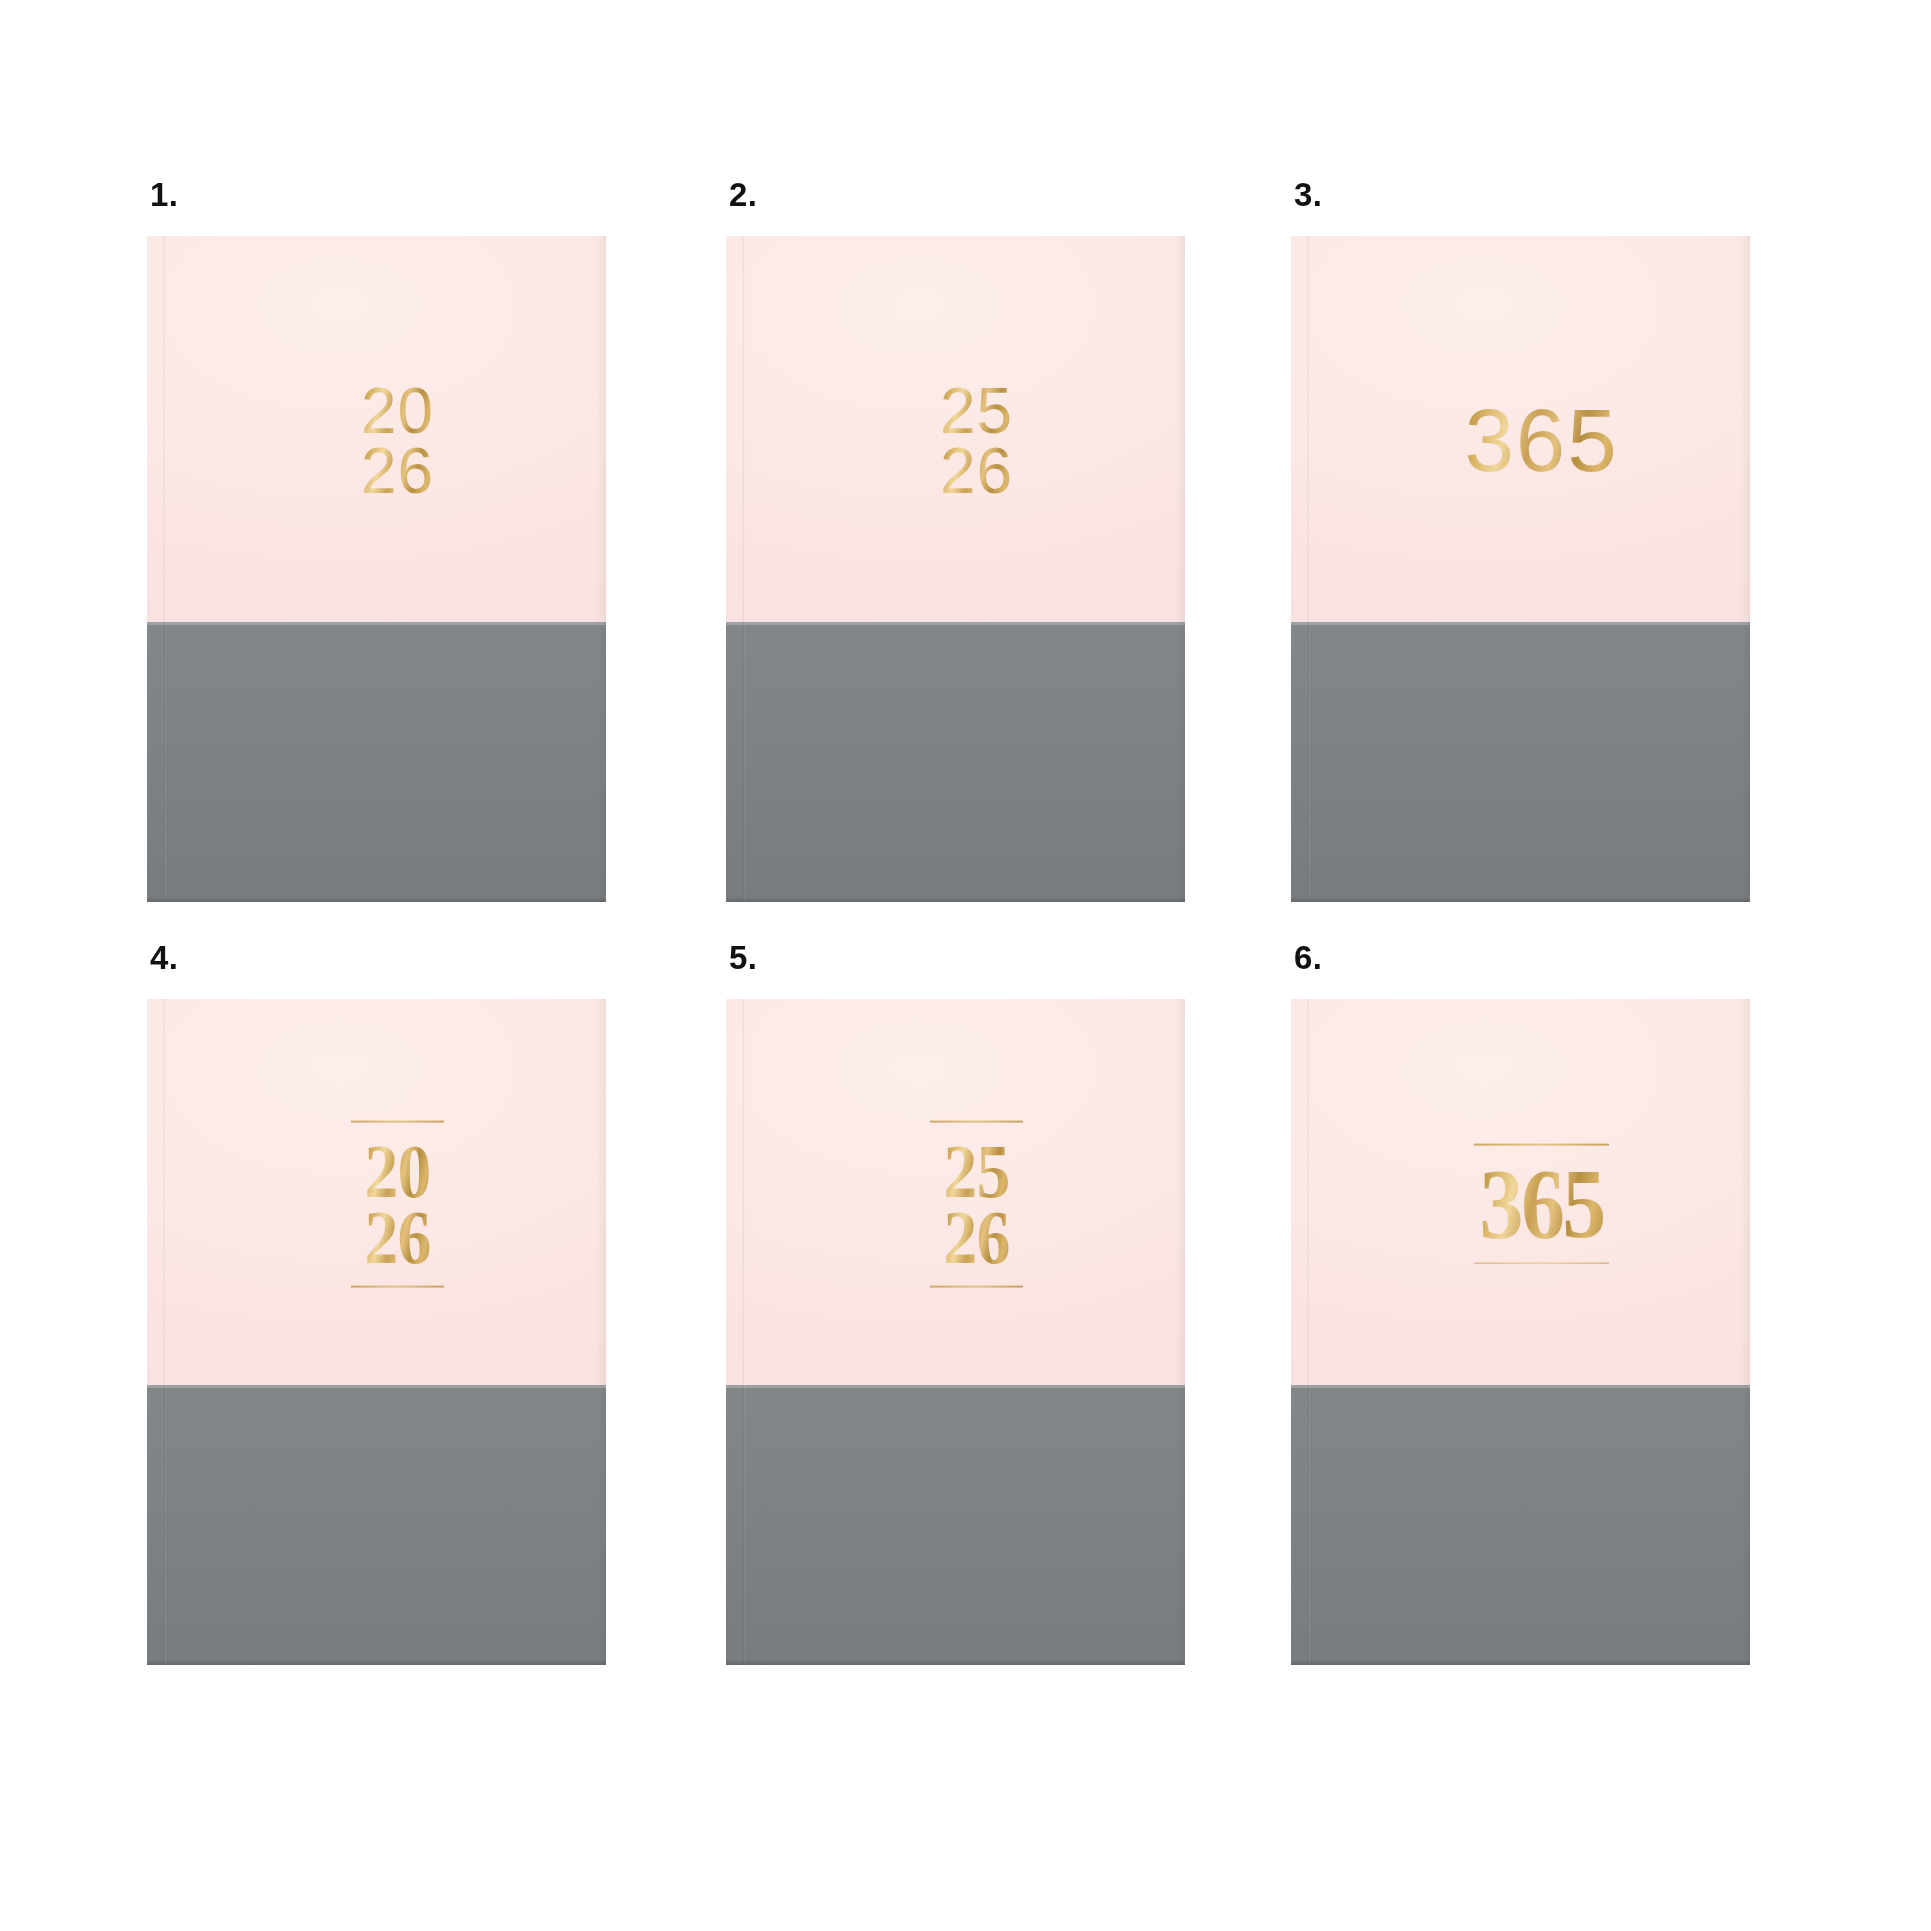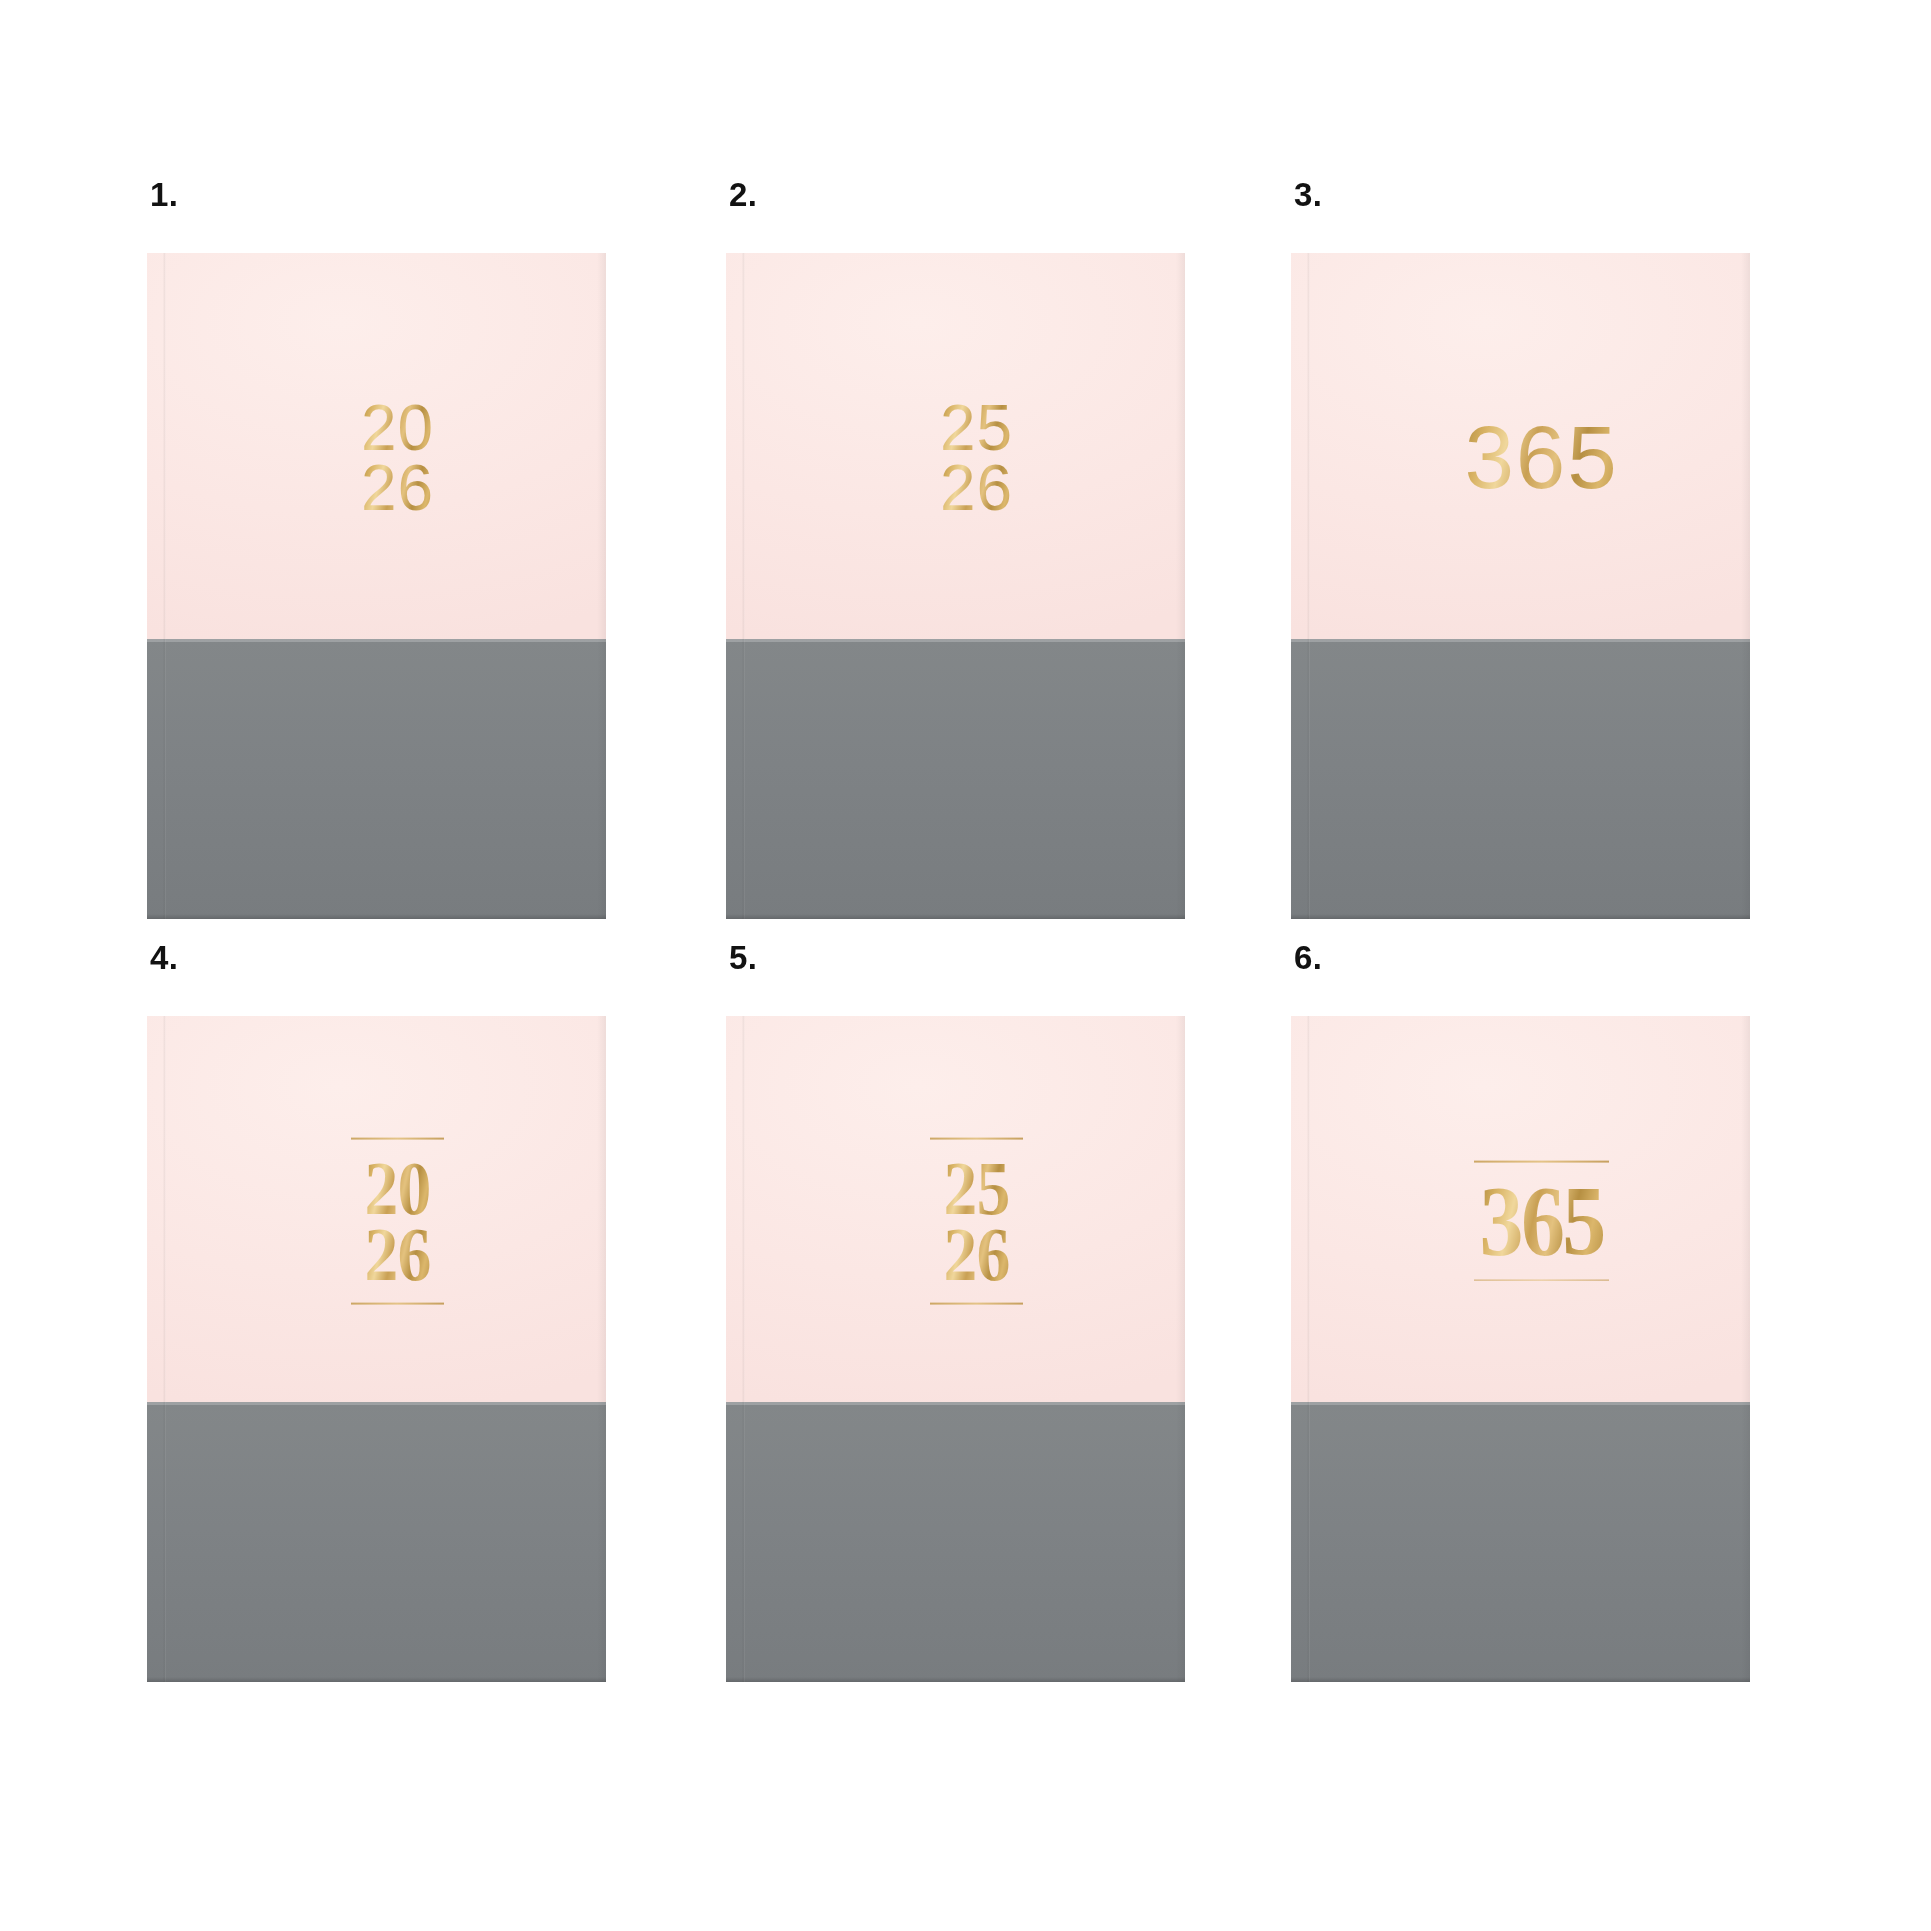--- a/index.html
+++ b/index.html
@@ -50,21 +50,21 @@
     font-weight: 700;
     color: #121212;
     letter-spacing: 0.5px;
     line-height: 1;
   }
 
   
   .notebook {
     position: absolute;
     left: 0;
-    top: 70px;
+    top: 53px;
     width: 459px;
     height: 666px;
     overflow: hidden;
     background: #fbe8e5;
     box-shadow: 0 0 0 0 rgba(0,0,0,0);
   }
 
   .nb-top {
     position: absolute;
     left: 0; top: 0;

